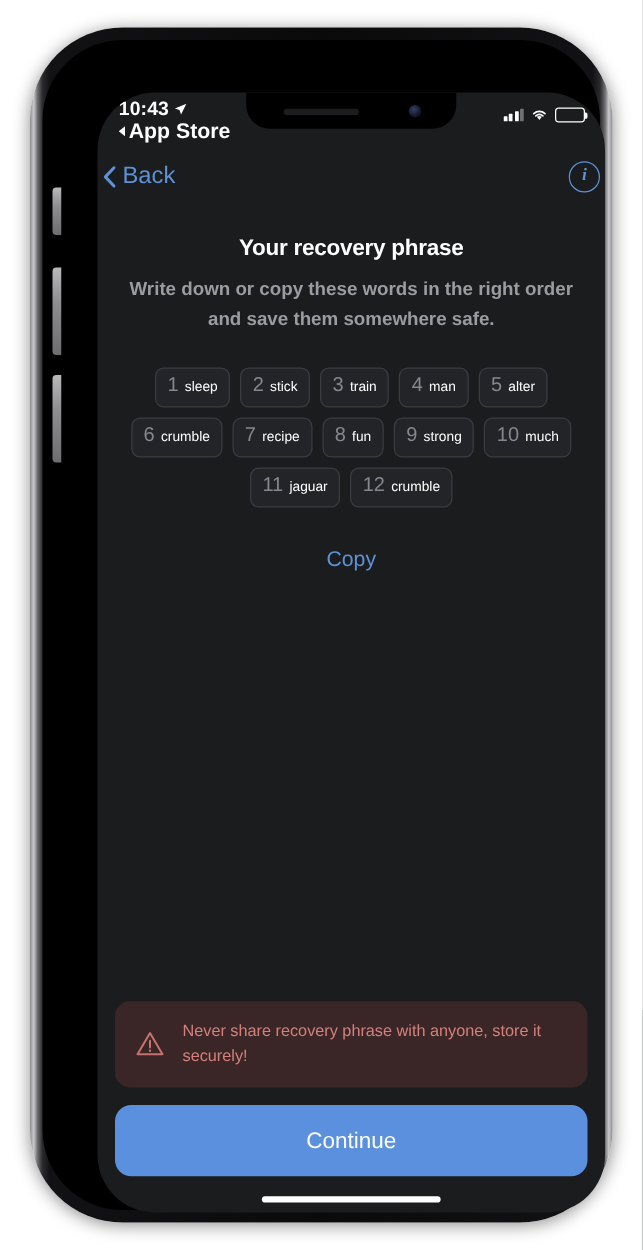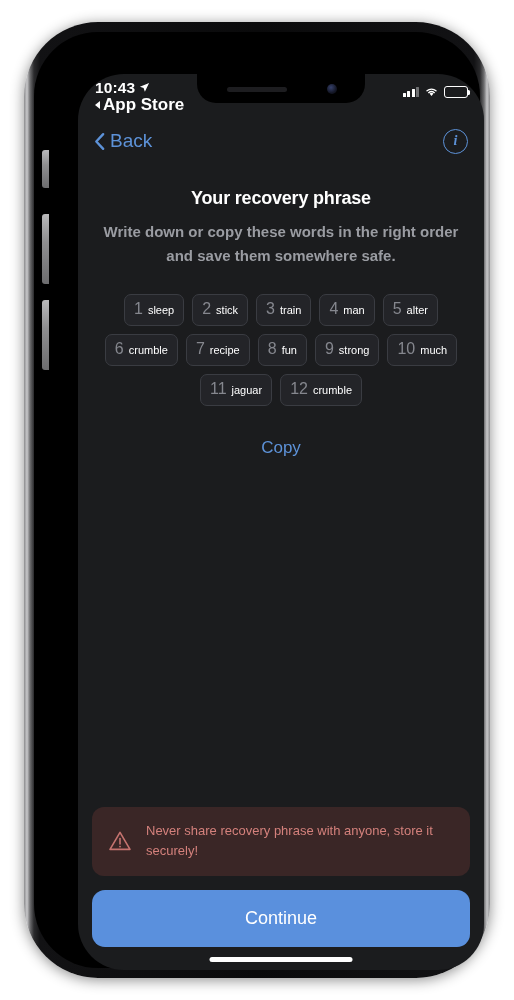--- a/index.html
+++ b/index.html
@@ -111,21 +111,21 @@
   .battery .fill { height:100%; background:#fff; border-radius:1px; }
   .battery:after {
     content:""; position:absolute; right:-3.2px; top:3.3px;
     width:2px; height:4.4px; background:#fff; border-radius:0 1.5px 1.5px 0;
   }
 
   
   .navbar {
     position:absolute; top:46px; left:0; right:0; height:42px;
     display:flex; align-items:center; justify-content:space-between;
-    padding:0 16px;
+    padding:0 4px;
   }
   .back-btn { display:flex; align-items:center; gap:5px; cursor:pointer; }
   .chev-left { width:11px; height:19px; display:block; }
   .back-label { color:#5d92d8; font-size:19px; font-weight:400; line-height:22px; }
   .info-btn {
     width:25px; height:25px; border:1.6px solid #5d92d8; border-radius:50%;
     display:flex; align-items:center; justify-content:center;
     color:#5d92d8; font-size:14px; font-family:"Liberation Serif", serif;
     font-style:italic; font-weight:700; cursor:pointer;
   }
@@ -187,21 +187,21 @@
   }
   .warn-icon { width:24px; height:24px; flex:0 0 24px; display:block; }
   .warn-text {
     color:#d4817c;
     font-size:13px;
     line-height:20px;
   }
 
   
   .continue-btn {
-    margin:0 14px 23px 14px;
+    margin:0 14px 29px 14px;
     background:#5a90dd;
     border-radius:13px;
     height:57px;
     display:flex; align-items:center; justify-content:center;
     color:#ffffff; font-size:18px;
     cursor:pointer;
     border:none; width:calc(100% - 28px);
     font-family:"Liberation Sans", sans-serif;
   }
 

